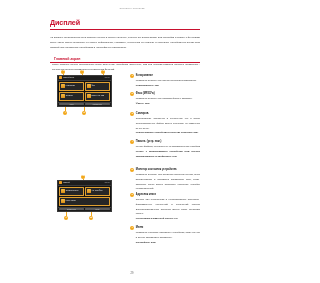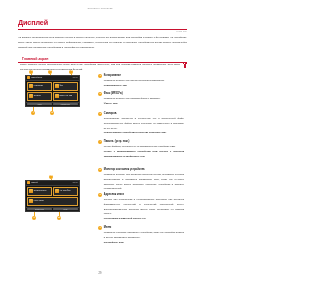--- a/index.html
+++ b/index.html
@@ -2,21 +2,21 @@
 <html><head>
 <meta charset="utf-8">
 <style>
   * { margin:0; padding:0; box-sizing:border-box; }
   html,body{
     width:200px; height:283px;
     background:#ffffff;
     font-family:"Liberation Sans", sans-serif;
     overflow:hidden;
   }
-  .page{ position:relative; width:200px; height:283px; background:#fff; }
+  .page{ position:relative; width:200px; height:283px; background:#fff;margin-left:32px; }
 
   
   .running-head{
     position:absolute; top:7px; left:0; right:0;
     text-align:center;
     font-size:2.4px; letter-spacing:.15px;
     color:#8a8a8a;
   }
 
   

